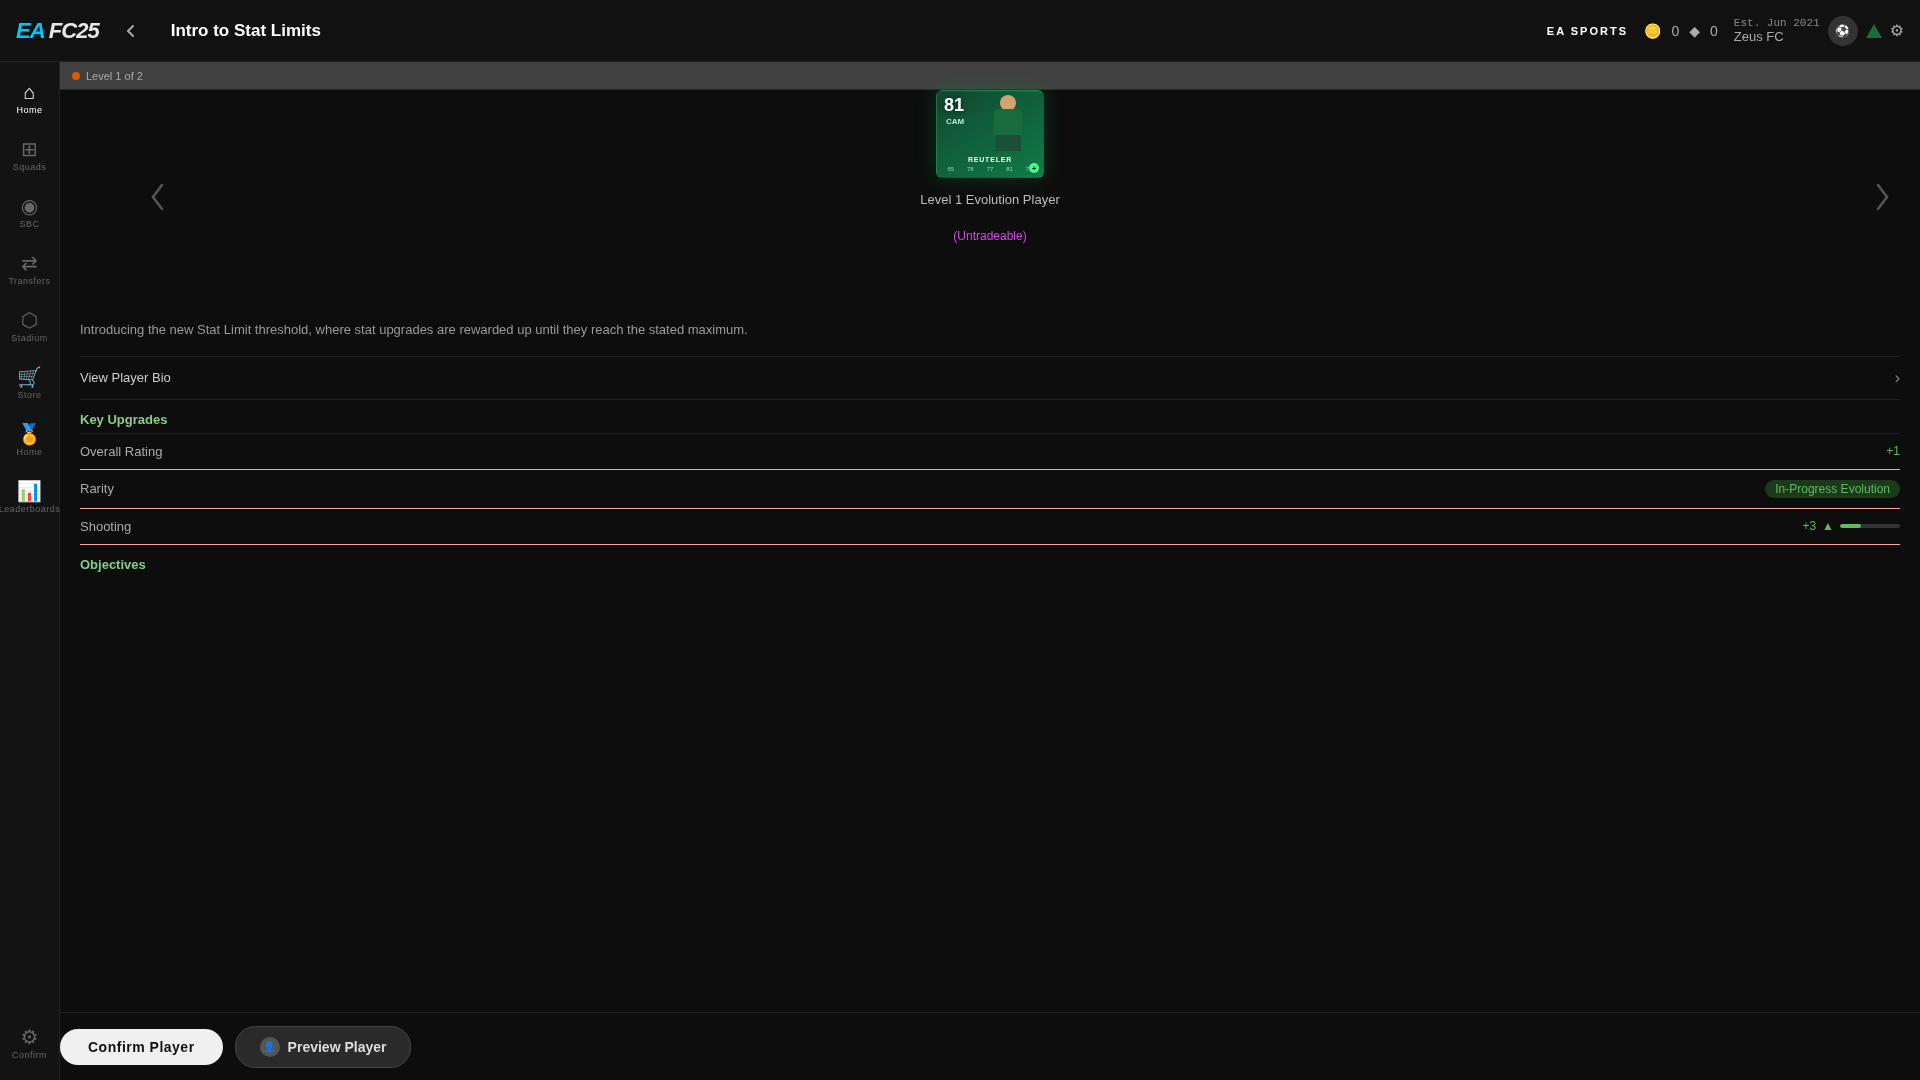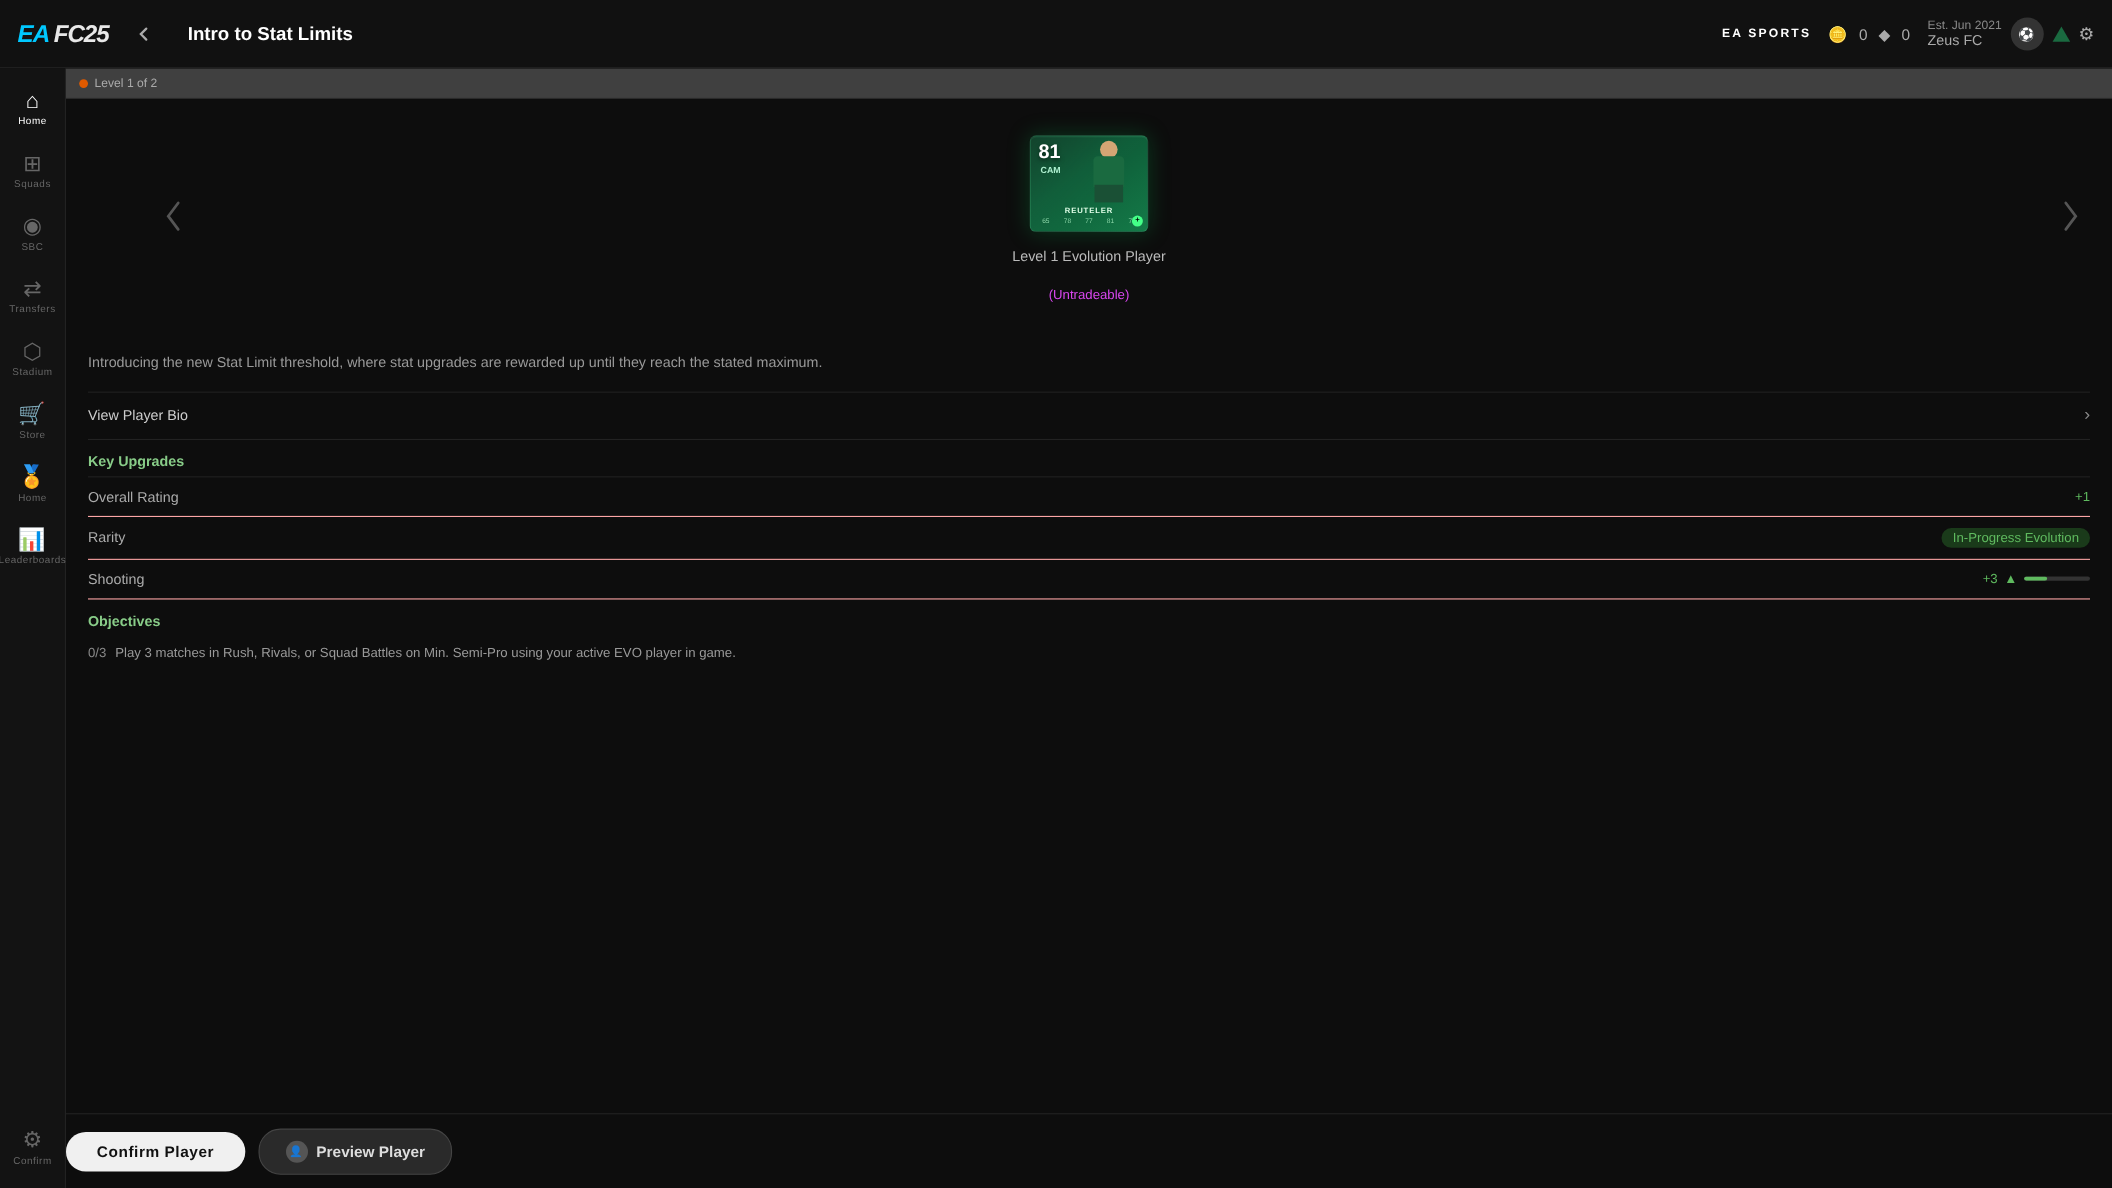--- a/index.html
+++ b/index.html
@@ -58,21 +58,21 @@
       align-items: center;
       gap: 16px;
     }
     .club-info {
       display: flex;
       align-items: center;
       gap: 8px;
       color: #aaa;
       font-size: 13px;
     }
-    .club-info .est { color: #888; font-size: 11px; }
+    .club-info .est { color: #888; font-size: 11px; font-family: Liberation Mono, monospace; }
     .club-icon {
       width: 30px;
       height: 30px;
       border-radius: 50%;
       background: #333;
       display: flex;
       align-items: center;
       justify-content: center;
       font-size: 12px;
     }
@@ -197,21 +197,21 @@
       transform: translateY(-50%);
       color: #555;
       font-size: 24px;
       cursor: pointer;
     }
     .player-area {
       position: relative;
       width: 100%;
       height: 220px;
       display: flex;
-      align-items: center;
+      align-items: flex-start;
       justify-content: center;
     }
 
     
     .description {
       color: #999;
       font-size: 13px;
       margin: 10px 0 16px 0;
       line-height: 1.5;
     }
@@ -644,24 +644,20 @@
         <span class="shooting-arrow">▲</span>
         <div class="progress-bar-wrap">
           <div class="progress-bar">
             <div class="progress-bar-fill" style="width:35%;"></div>
           </div>
         </div>
       </div>
     </div>
 
     <div class="section-header">Objectives</div>
-    <div class="objectives-text">
-      <span class="obj-counter">0/3</span>
-      <span>Play 3 matches in Rush, Rivals, or Squad Battles on Min. Semi-Pro using your active EVO player in game.</span>
-    </div>
 
   </div>
 </div>
 
 <div class="bottom-bar">
   <button class="btn-confirm">Confirm Player</button>
   <button class="btn-preview">
     <div class="btn-preview-icon">👤</div>
     <span>Preview Player</span>
   </button>

